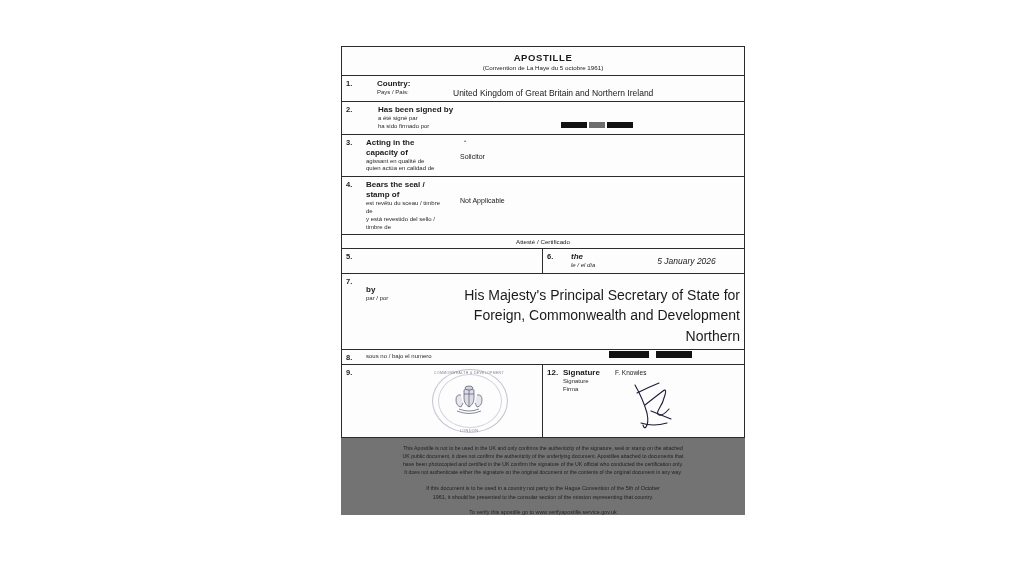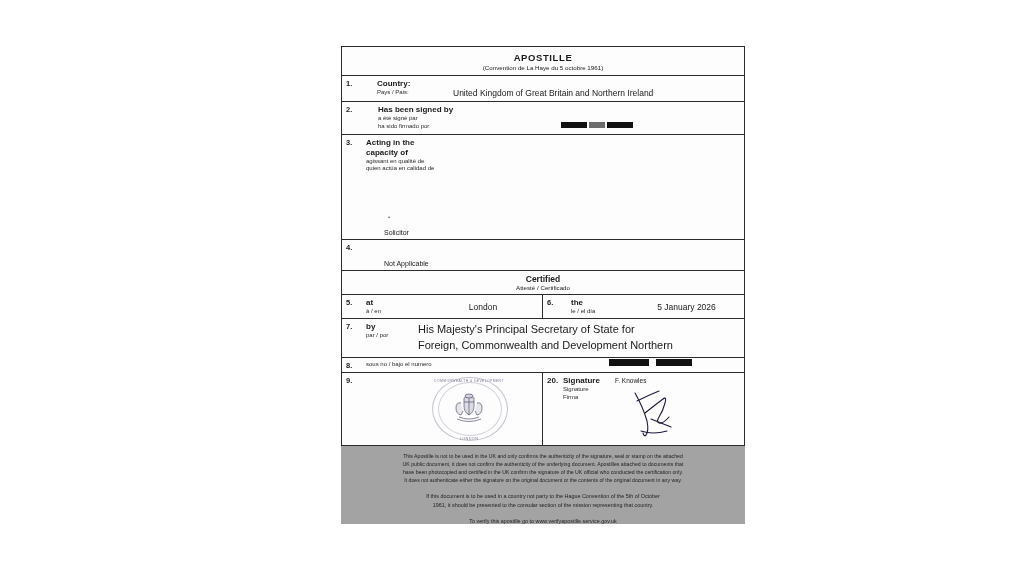--- a/index.html
+++ b/index.html
@@ -21,21 +21,21 @@
     width: 1024px;
     height: 576px;
     background: #ffffff;
   }
   
   .sheet {
     position: absolute;
     left: 341px;
     top: 46px;
     width: 404px;
-    background: #a3a3a3;
+    background: #737373;
   }
   .cert {
     border: 1px solid #2b2b2b;
     border-bottom: none;
     width: 100%;
     box-sizing: border-box;
     background: #fdfdfd;
   }
   .row {
     display: flex;
@@ -104,21 +104,21 @@
     padding-bottom: 3px;
   }
   .redact {
     background: #111;
     height: 6px;
     display: inline-block;
   }
   .redact.light { background: #6d6d6d; }
 
   
-  .r-cap .cellbody { display: flex; flex-direction: column; }
+  .r-cap .cellbody { display: flex; }
   .r-cap .labels { width: 76px; flex: 0 0 76px; }
   .r-cap .value { padding-top: 9px; font-size: 7px; padding-left: 18px; }
   .dotmark { font-size: 6px; color: #3a7a3a; padding-left: 22px; }
 
   
   .r-seal .cellbody { display: flex; }
   .r-seal .labels { width: 76px; flex: 0 0 76px; }
   .r-seal .value { padding-top: 17px; font-size: 7px; padding-left: 18px; }
 
   
@@ -135,23 +135,23 @@
   .split .half {
     display: flex;
     flex: 1 1 50%;
     box-sizing: border-box;
   }
   .split .half.left { border-right: 1px solid #2b2b2b; }
   .at-labels { width: 62px; flex: 0 0 62px; }
   .at-val { flex: 1 1 auto; font-size: 8.5px; padding-top: 4px; text-align: center; }
 
   
-  .r-by .cellbody { display: flex; }
+  .r-by .cellbody { display: flex; margin-top: 8px; }
   .r-by .labels { width: 52px; flex: 0 0 52px; }
-  .r-by .value { flex: 1 1 auto; font-size: 11px; text-align: left; line-height: 1.45; }
+  .r-by .value { flex: 1 1 auto; font-size: 14px; text-align: right; line-height: 1.45; }
 
   
   .r-number .cellbody { position: relative; }
   .r-number .redactwrap {
     position: absolute;
     right: 52px;
     bottom: 2px;
   }
   .r-number .redact { height: 7px; }
 
@@ -299,43 +299,40 @@
           <div>
             <div class="dotmark">•</div>
             <div class="value" style="font-size:7px;padding-left:18px;">Solicitor</div>
           </div>
         </div>
       </div>
 
       <div class="row r-seal">
         <div class="num">4.</div>
         <div class="cellbody">
+          <div class="labels">
+            <div class="lbl-bold">Bears the seal / stamp of</div>
+            <div class="lbl-sm">est revêtu du sceau / timbre de</div>
+            <div class="lbl-sm">y está revestido del sello / timbre de</div>
+          </div>
           <div class="value" style="font-size:7px;padding-top:17px;padding-left:18px;">Not Applicable</div>
         </div>
       </div>
 
       <div class="r-certified">
-        <div class="cert-main">Certified</div>
         <div class="cert-sub">Attesté / Certificado</div>
       </div>
 
       <div class="split">
         <div class="half left">
           <div class="num">5.</div>
-          <div class="cellbody" style="display:flex;">
-            <div class="at-labels">
-              <div class="lbl-bold">at</div>
-              <div class="lbl-sm">à / en</div>
-            </div>
-            <div class="at-val">London</div>
-          </div>
         </div>
         <div class="half">
           <div class="num" style="width:26px;flex:0 0 26px;">6.</div>
-          <div class="cellbody" style="display:flex;">
+          <div class="cellbody" style="display:flex;font-style:italic;">
             <div class="at-labels">
               <div class="lbl-bold">the</div>
               <div class="lbl-sm">le / el día</div>
             </div>
             <div class="at-val">5 January 2026</div>
           </div>
         </div>
       </div>
 
       <div class="row r-by">
@@ -378,21 +375,21 @@
                 <path d="M10 10 Q5 9 5 15 Q5 21 10 22 L12 18" fill="#e6e6ee"></path>
                 <path d="M26 10 Q31 9 31 15 Q31 21 26 22 L24 18" fill="#e6e6ee"></path>
                 <ellipse cx="18" cy="3" rx="4" ry="2" fill="#d3d3e0"></ellipse>
                 <path d="M8 24 Q18 28 28 24"></path>
                 <path d="M6 26 Q18 31 30 26"></path>
               </g>
             </svg>
           </div>
         </div>
         <div class="right">
-          <div class="sig-num" style="flex:0 0 16px;">20.</div>
+          <div class="sig-num" style="flex:0 0 16px;">12.</div>
           <div class="sig-labels">
             <div class="lbl-bold">Signature</div>
             <div class="lbl-sm">Signature</div>
             <div class="lbl-sm">Firma</div>
           </div>
           <div class="sig-name">F. Knowles</div>
           <svg class="sig-mark" viewBox="0 0 60 52">
             <g fill="none" stroke="#1b1b3a" stroke-width="1.1" stroke-linecap="round">
               <path d="M6 6 Q14 20 18 34 Q20 44 17 48 Q15 50 14 46"></path>
               <path d="M8 14 Q20 8 30 4"></path>

